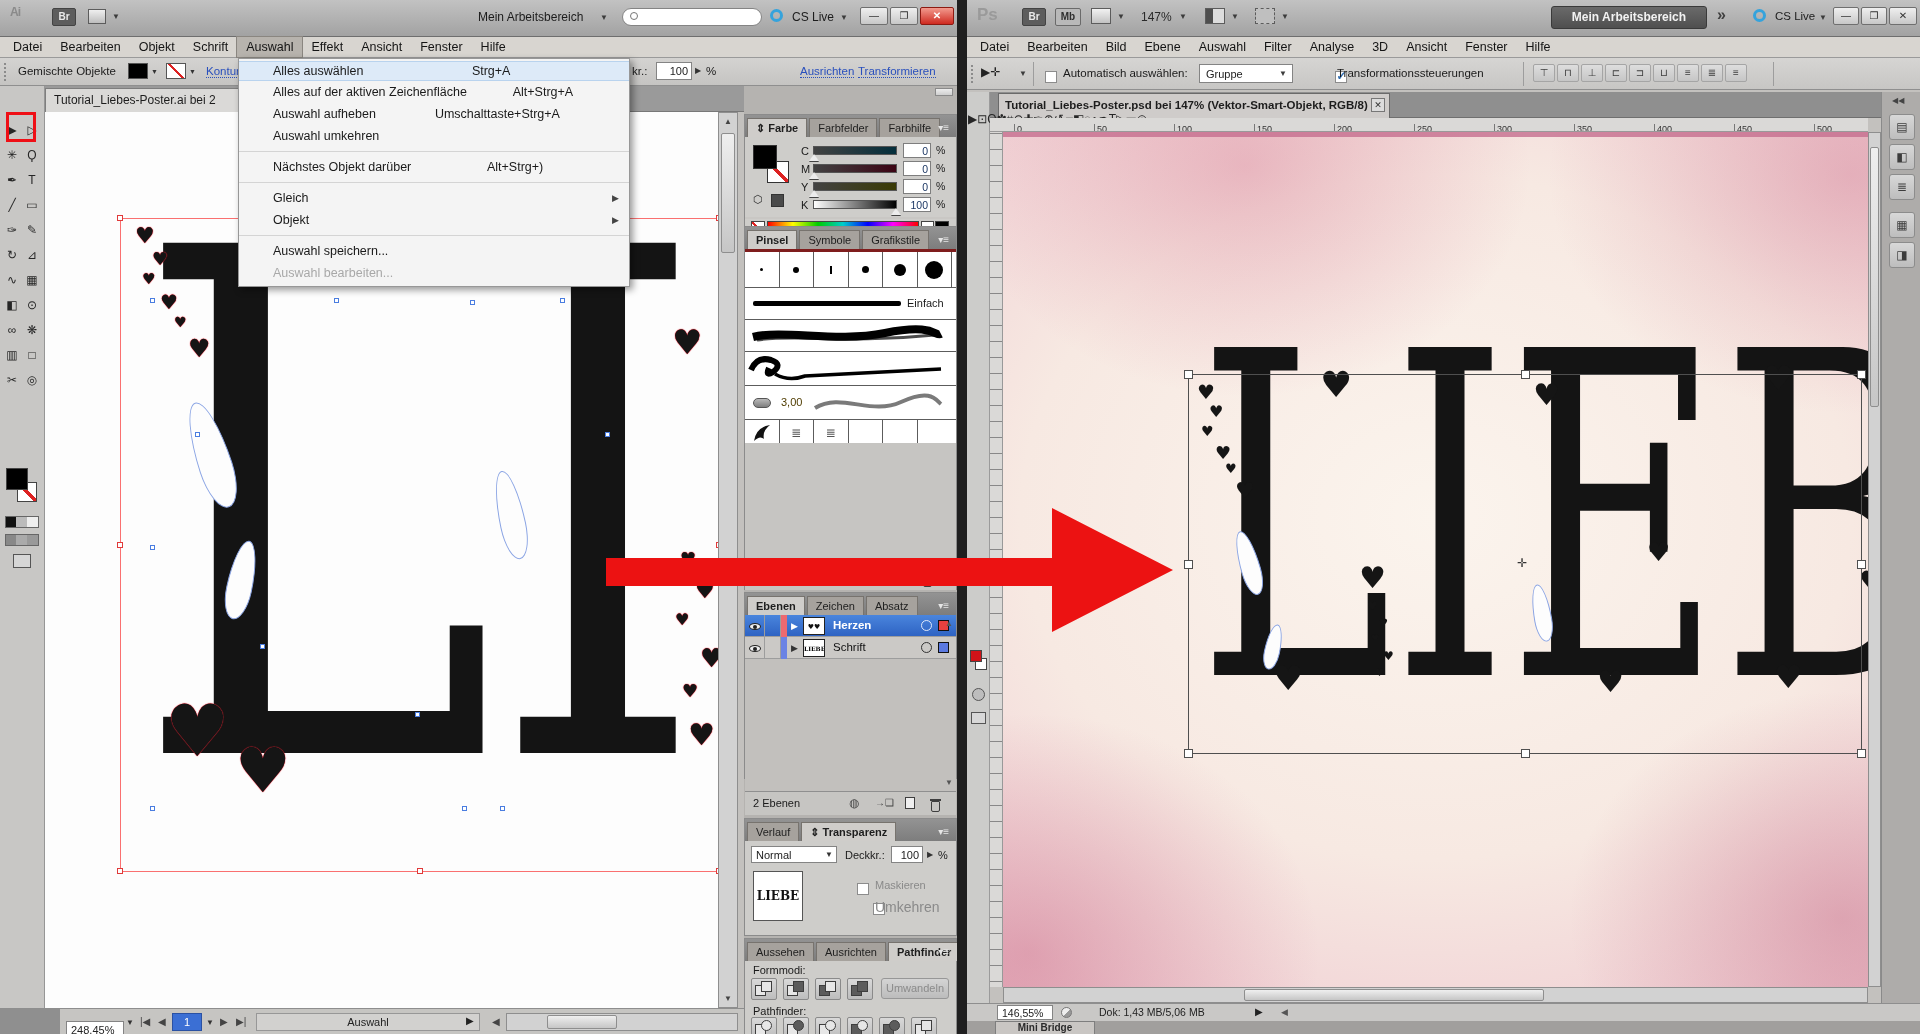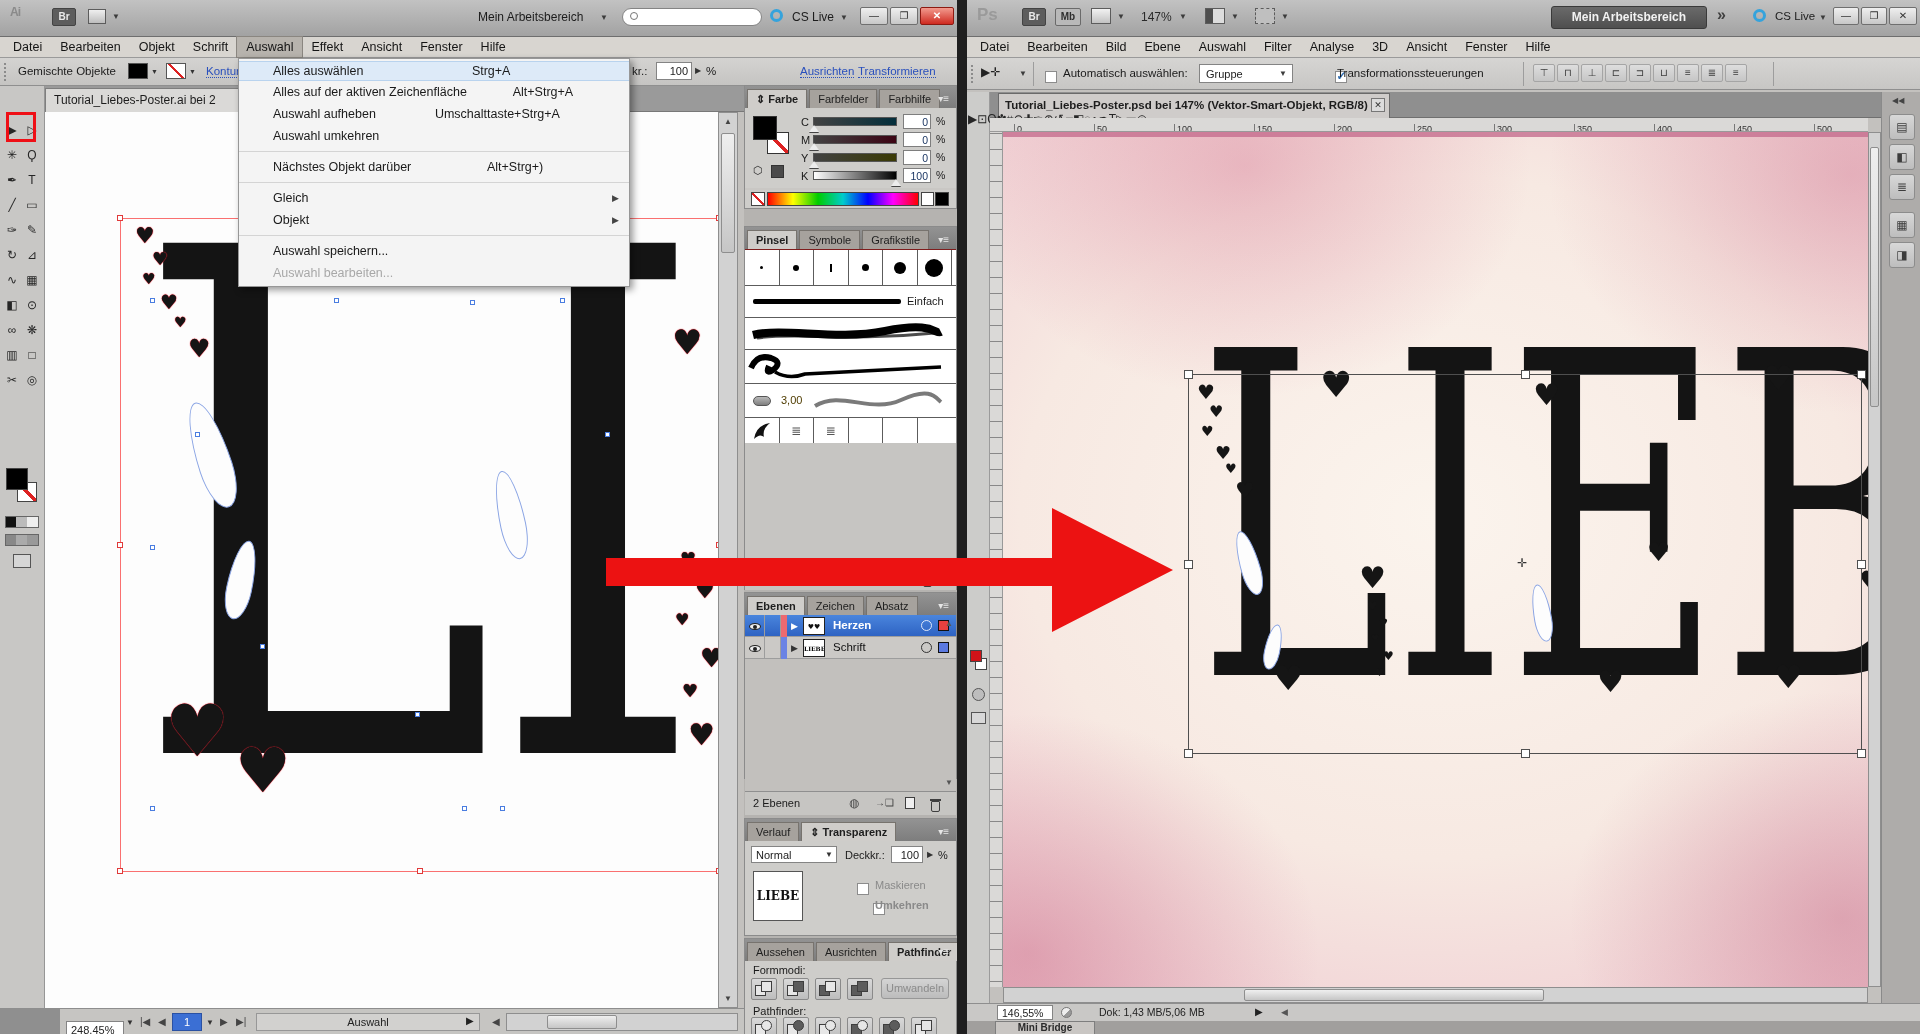--- a/index.html
+++ b/index.html
@@ -39,21 +39,21 @@
   .cs-track.k { background:linear-gradient(90deg,#fff,#000); }
   .cs-handle { position:absolute; bottom:-7px; width:0; height:0;
     border-left:5px solid transparent; border-right:5px solid transparent; border-bottom:7px solid #ececec;
     filter:drop-shadow(0 1px 0 #444); }
   .cs-handle.left { left:-5px; } .cs-handle.right { right:-5px; }
   .cs-box { position:absolute; left:158px; top:0; width:28px; height:15px; background:#fff; border:1px solid #7e7e7e;
     font-size:10.5px; color:#15315f; text-align:right; padding-right:2px; line-height:14px; }
   .cs-p { position:absolute; left:191px; top:1px; font-size:10.5px; color:#1a1a1a; }
 
   
-  .brush-list { background:#fff; border-top:1px solid #7f1d1d; }
+  .brush-list { background:#fff; border-top:3px solid #7f1d1d; }
   .brow { border-bottom:1px solid #5c5c5c; position:relative; }
   .bcell { float:left; width:34.5px; height:100%; border-right:1px solid #5c5c5c; display:flex; align-items:center; justify-content:center; }
   .bdot { background:#000; border-radius:50%; }
 
   
   .lay-row { position:relative; height:22px; border-bottom:1px solid #9d9d9d; background:#cbc9c6; }
   .lay-row.selected { background:linear-gradient(#4a85dd,#2e63c3); }
   .lay-eye { position:absolute; left:0; top:0; width:20px; height:22px; border-right:1px solid #9d9d9d; }
   .eye { position:absolute; left:4px; top:8px; width:12px; height:7px; border:1px solid #222; border-radius:50%; background:#eee; }
   .eye::after { content:""; position:absolute; left:3px; top:1px; width:4px; height:4px; background:#222; border-radius:50%; }
@@ -255,21 +255,21 @@
     <div class="abs hsb-track" style="left:718px;top:112px;width:20px;height:896px;">
       <span class="abs" style="left:5px;top:4px;font-size:8px;color:#444;">▲</span>
       <span class="abs sb-thumb" style="left:2px;top:20px;width:14px;height:120px;"></span>
       <span class="abs" style="left:5px;bottom:4px;font-size:8px;color:#444;">▼</span>
     </div>
 
     <div class="abs" style="left:744px;top:86px;width:213px;height:948px;background:#b5b3b0;">
       <span class="abs" style="right:4px;top:2px;width:18px;height:8px;background:linear-gradient(#ececec,#cfcfcf);border:1px solid #8a8a8a;"></span>
     </div>
 
-    <div class="pgroup" style="top:85px;height:124px;">
+    <div class="pgroup" style="top:114px;height:124px;">
       <div class="ptabs">
 
       <span class="ptab on">⇕ Farbe</span>
           <span class="ptab">Farbfelder</span>
           <span class="ptab">Farbhilfe</span>
         </div>
       <span class="pmenu abs" style="right:2px;top:3px;">▾≡</span>
       <div class="abs" style="left:0;top:22px;width:211px;height:80px;background:#cecdca;">
         <span class="abs" style="left:8px;top:8px;width:24px;height:24px;background:#000;border:1px solid #333;z-index:2;"></span>
         <span class="abs" style="left:22px;top:24px;width:22px;height:22px;border:1px solid #333;background:linear-gradient(45deg,#fff 44%,#d22 44%,#d22 56%,#fff 56%);"></span>
@@ -453,21 +453,21 @@
         <span class="abs field" style="left:6px;top:5px;width:86px;height:17px;line-height:16px;padding-left:4px;">Normal</span>
         <span class="abs" style="left:80px;top:9px;font-size:8px;color:#333;">▼</span>
         <span class="abs" style="left:100px;top:8px;font-size:11px;color:#1a1a1a;">Deckkr.:</span>
         <span class="abs field" style="left:146px;top:5px;width:32px;height:17px;text-align:right;line-height:16px;padding-right:3px;">100</span>
         <span class="abs" style="left:182px;top:9px;font-size:8px;color:#333;">▶</span>
         <span class="abs" style="left:193px;top:8px;font-size:11px;color:#1a1a1a;">%</span>
         <span class="abs" style="left:8px;top:30px;width:50px;height:50px;background:#fff;border:1px solid #555;font-family:'DejaVu Serif',serif;font-size:12px;font-weight:bold;text-align:center;line-height:48px;color:#111;">LIEBE</span>
         <span class="abs chk" style="left:112px;top:38px;"></span>
         <span class="abs" style="left:130px;top:38px;font-size:11px;color:#8a8a8a;">Maskieren</span>
         <span class="abs chk" style="left:112px;top:58px;"></span>
-        <span class="abs" style="left:130px;top:58px;font-size:11px;color:#8a8a8a;font-weight:bold;">Umkehren</span>
+        <span class="abs" style="left:130px;top:58px;font-size:14px;color:#8a8a8a;">Umkehren</span>
       </div>
     </div>
 
     <div class="pgroup" style="top:938px;height:96px;border-bottom:none;">
       <div class="ptabs">
 
       <span class="ptab">Aussehen</span>
           <span class="ptab">Ausrichten</span>
           <span class="ptab on">Pathfinder</span>
         </div>

